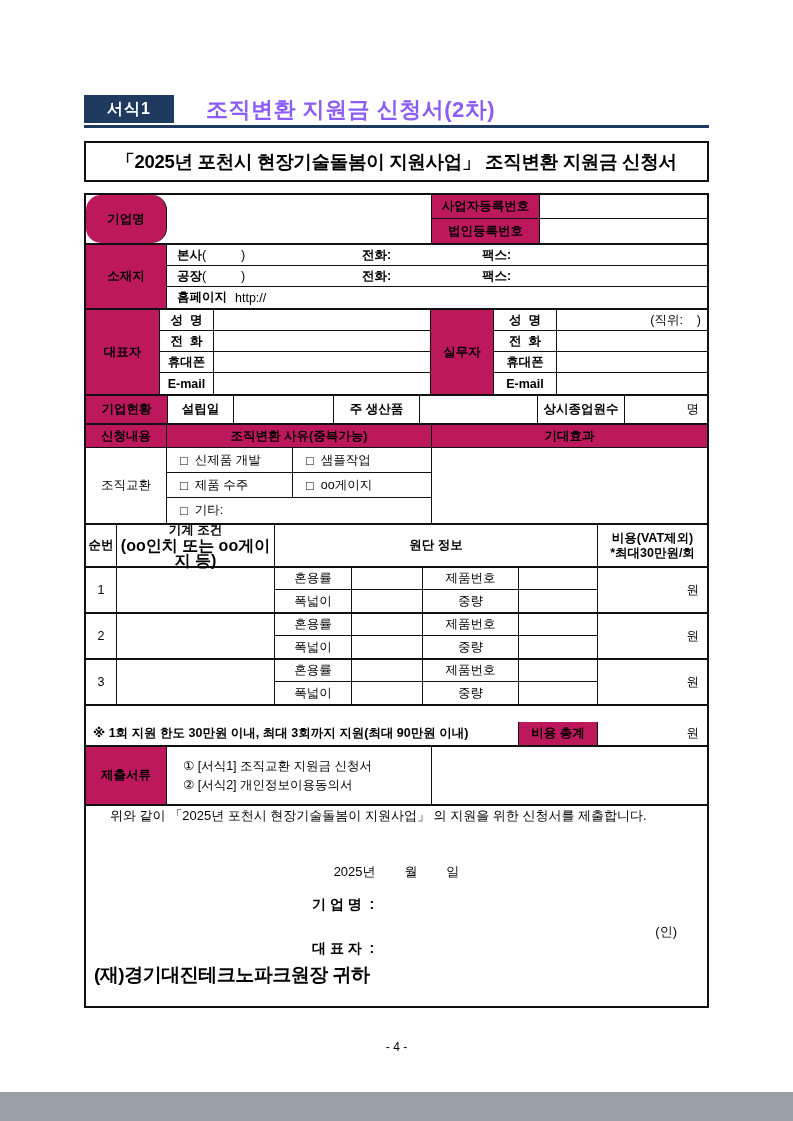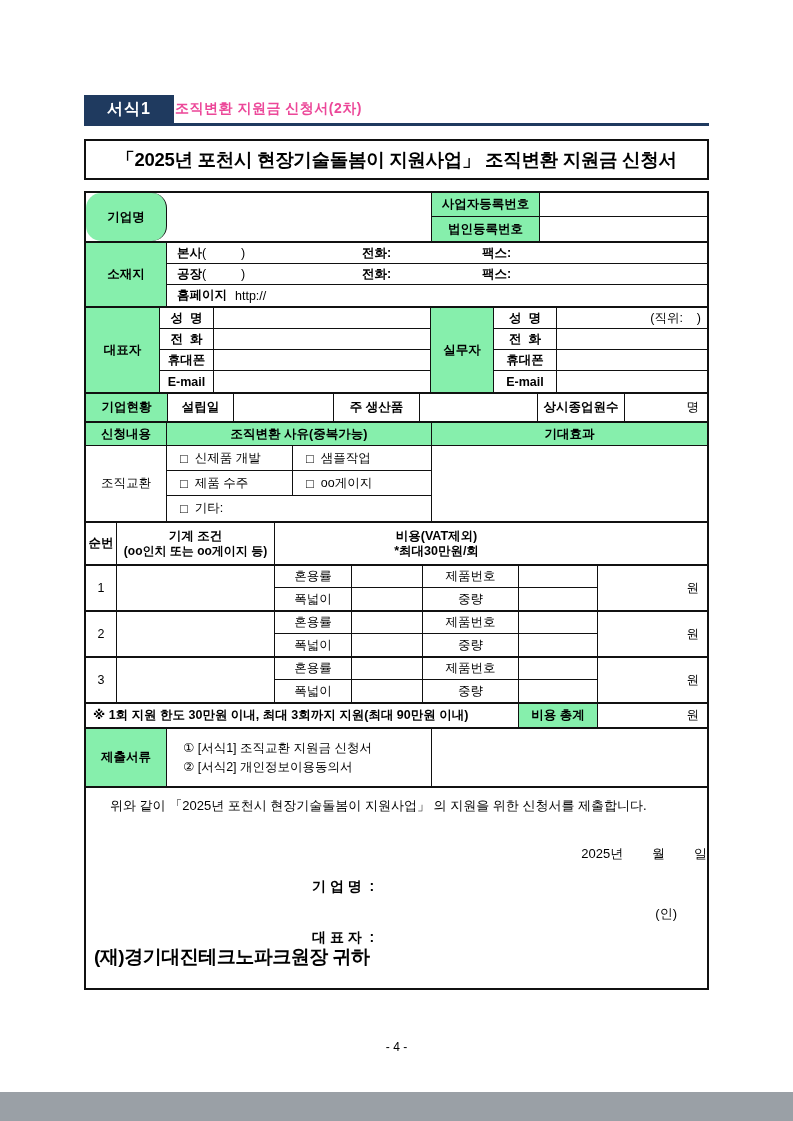--- a/index.html
+++ b/index.html
@@ -11,70 +11,70 @@
   }
   .content { position:absolute; left:84px; top:95px; width:625px; }
 
   
   .hdr { display:flex; align-items:stretch; border-bottom:3px solid #1f3a5f; }
   .hdr-badge {
     background:#1f3a5f; color:#fff; font-weight:bold; font-size:16px;
     width:90px; height:28px; display:flex; align-items:center; justify-content:center;
     letter-spacing:1px;
   }
-  .hdr-title { color:#ec4899; font-weight:bold; font-size:14px; margin-left:1px;
+  .hdr-title { color:#8b5cf6; font-weight:bold; font-size:22px; margin-left:32px;
     display:flex; align-items:center; letter-spacing:0.5px; }
 
   
   .title-box {
     margin-top:13px; border:2px solid #111; height:41px;
     display:flex; align-items:center; justify-content:center;
     font-size:18.5px; font-weight:bold; letter-spacing:-0.3px;
   }
 
   
   .form { margin-top:11px; border:2px solid #111; font-size:12.5px; }
   .sec { display:grid; border-bottom:2px solid #111; }
   .sec.thin { border-bottom:1px solid #111; }
   .sec.last { border-bottom:none; }
   .c { display:flex; align-items:center; justify-content:center; text-align:center; }
   .cl { display:flex; align-items:center; justify-content:flex-start; }
   .cr { display:flex; align-items:center; justify-content:flex-end; }
-  .lbl { background:#86efac; font-weight:bold; }
+  .lbl { background:#be185d; font-weight:bold; }
   .b { font-weight:bold; }
   .br { border-right:1px solid #111; }
   .bb { border-bottom:1px solid #111; }
   .pl { padding-left:10px; }
   .pre { white-space:pre; }
 
   .sec-a { grid-template-columns:81px 265px 108px 1fr; grid-template-rows:24px 24px; }
   .sec-b { grid-template-columns:81px 1fr; grid-template-rows:21px 21px 21px; }
   .sec-c { grid-template-columns:74px 54px 217px 63px 63px 1fr; grid-template-rows:repeat(4,21px); }
   .sec-d { grid-template-columns:82px 66px 100px 86px 118px 87px 1fr; grid-template-rows:27px; }
   .sec-e { grid-template-columns:81px 265px 1fr; grid-template-rows:22px; }
   .sec-f { grid-template-columns:81px 126px 139px 1fr; grid-template-rows:repeat(3,25px); }
   .sec-gh { grid-template-columns:31px 158px 323px 1fr; grid-template-rows:41px; }
   .sec-gr { grid-template-columns:31px 158px 77px 71px 96px 79px 1fr; grid-template-rows:22px 22px; }
-  .sec-note { grid-template-columns:433px 79px 1fr; grid-template-rows:23px; }
+  .sec-note { grid-template-columns:433px 79px 1fr; grid-template-rows:23px;margin-top:16px; }
   .sec-h { grid-template-columns:81px 265px 1fr; grid-template-rows:57px; }
 
   .span2r { grid-row:span 2;border-radius:15px; }
   .two-line { flex-direction:column; justify-content:center; line-height:15px; }
-  .sub { font-size:12px; }
+  .sub { font-size:16px; }
   .chk { padding-left:13px; gap:7px; }
   .chk .box { font-size:13px; }
   .docs { flex-direction:column; align-items:flex-start; justify-content:center; line-height:19px; }
 
   
   .closing { position:relative; height:200px; font-size:13px; }
-  .stmt { position:absolute; top:9px; left:24px; right:8px; }
-  .date-line { position:absolute; top:57px; left:0; width:100%; text-align:right; }
+  .stmt { position:absolute; top:1px; left:24px; right:8px; }
+  .date-line { position:absolute; top:57px; left:0; width:100%; text-align:center; }
   .sign-company { position:absolute; top:90px; left:226px; font-weight:bold; font-size:14px; }
   .sign-seal { position:absolute; top:117px; right:30px; }
-  .sign-ceo { position:absolute; top:141px; left:226px; font-weight:bold; font-size:14px; }
+  .sign-ceo { position:absolute; top:134px; left:226px; font-weight:bold; font-size:14px; }
   .recipient { position:absolute; top:156px; left:8px; font-weight:bold; font-size:19px; letter-spacing:-0.5px; }
 
   .page-num { position:absolute; left:0; width:100%; top:1040px; text-align:center; font-size:12px; }
 </style>
 </head>
 <body>
 
 <div class="page">
   <div class="content">
 
@@ -182,20 +182,21 @@
           <span>기타:</span>
         </div>
       </div>
 
       <div class="sec sec-gh">
         <div class="c b br">순번</div>
         <div class="c b br two-line">
           <span>기계 조건</span>
           <span class="sub">(oo인치 또는 oo게이지 등)</span>
         </div>
+        <div class="c b br">원단 정보</div>
         <div class="c b two-line">
           <span>비용(VAT제외)</span>
           <span>*최대30만원/회</span>
         </div>
       </div>
 
       <div class="sec sec-gr">
         <div class="c br" style="grid-row:1/span 2;grid-column:1;">1</div>
         <div class="br" style="grid-row:1/span 2;grid-column:2;"></div>
         <div class="cr" style="grid-row:1/span 2;grid-column:7;padding-right:8px;">원</div>

